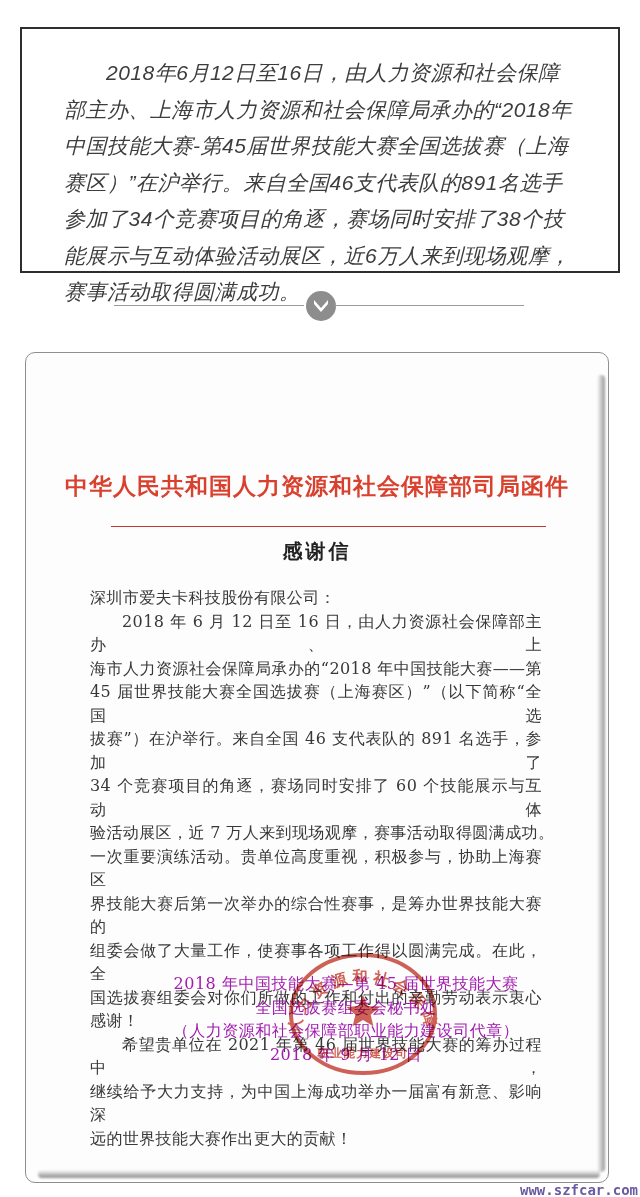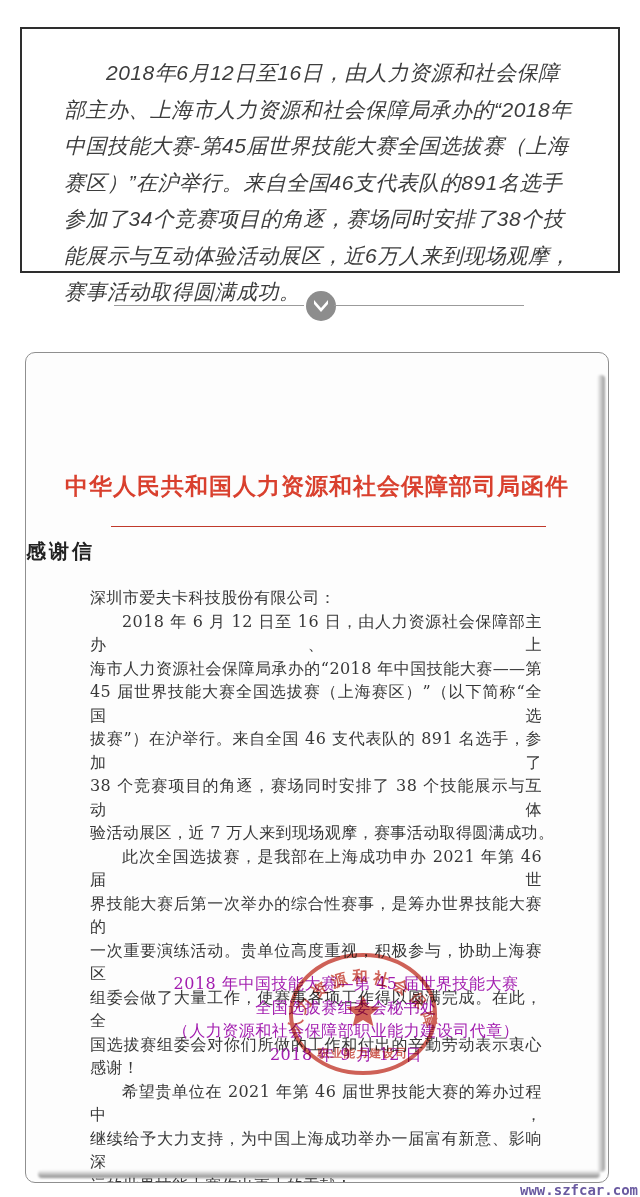--- a/index.html
+++ b/index.html
@@ -28,21 +28,21 @@
   .shadow-right{position:absolute;top:22px;bottom:10px;right:3px;width:8px;
                 background:linear-gradient(to right,rgba(0,0,0,0),rgba(0,0,0,0.40));
                 border-radius:4px;filter:blur(1px);pointer-events:none;}
   .shadow-bottom{position:absolute;left:12px;right:8px;bottom:4px;height:8px;
                  background:linear-gradient(to bottom,rgba(0,0,0,0),rgba(0,0,0,0.45));
                  border-radius:4px;filter:blur(1px);pointer-events:none;}
 
   .letterhead{position:absolute;left:0;top:118px;width:100%;text-align:center;
               color:#d9402e;font-size:23px;font-weight:700;letter-spacing:1px;}
   .red-rule{position:absolute;left:85px;top:173px;width:435px;height:1px;background:#c0392b;}
-  .letter-title{position:absolute;left:0;top:185px;width:100%;
+  .letter-title{position:absolute;left:0;top:185px;width:100%;text-align:center;
                 color:#222;font-size:20px;font-weight:700;letter-spacing:3px;}
 
   .letter-body{position:absolute;left:64px;top:233px;width:452px;font-size:16px;
                line-height:23.5px;letter-spacing:0.4px;color:#383838;}
   .bline{white-space:nowrap;}
   .bline.j{white-space:normal;text-align:justify;text-align-last:justify;}
   .bline.indent{text-indent:2em;}
 
   .signature{position:absolute;left:130px;top:619px;width:380px;text-align:center;
              font-size:16px;line-height:23.5px;letter-spacing:0.5px;color:#a21caf;}
@@ -78,25 +78,24 @@
     <div class="letterhead">中华人民共和国人力资源和社会保障部司局函件</div>
     <div class="red-rule"></div>
     <div class="letter-title">感谢信</div>
 
     <div class="letter-body">
       <div class="bline">深圳市爱夫卡科技股份有限公司：</div>
       <div class="bline j indent">2018 年 6 月 12 日至 16 日，由人力资源社会保障部主办、上</div>
       <div class="bline j">海市人力资源社会保障局承办的“2018 年中国技能大赛——第</div>
       <div class="bline j">45 届世界技能大赛全国选拔赛（上海赛区）”（以下简称“全国选</div>
       <div class="bline j">拔赛”）在沪举行。来自全国 46 支代表队的 891 名选手，参加了</div>
-      <div class="bline j">38 个竞赛项目的角逐，赛场同时安排了 38 个技能展示与互动体</div>
+      <div class="bline j">34 个竞赛项目的角逐，赛场同时安排了 60 个技能展示与互动体</div>
       <div class="bline">验活动展区，近 7 万人来到现场观摩，赛事活动取得圆满成功。</div>
-      <div class="bline j indent">此次全国选拔赛，是我部在上海成功申办 2021 年第 46 届世</div>
+      <div class="bline j">一次重要演练活动。贵单位高度重视，积极参与，协助上海赛区</div>
       <div class="bline j">界技能大赛后第一次举办的综合性赛事，是筹办世界技能大赛的</div>
-      <div class="bline j">一次重要演练活动。贵单位高度重视，积极参与，协助上海赛区</div>
       <div class="bline j">组委会做了大量工作，使赛事各项工作得以圆满完成。在此，全</div>
       <div class="bline j">国选拔赛组委会对你们所做的工作和付出的辛勤劳动表示衷心</div>
       <div class="bline">感谢！</div>
       <div class="bline j indent">希望贵单位在 2021 年第 46 届世界技能大赛的筹办过程中，</div>
       <div class="bline j">继续给予大力支持，为中国上海成功举办一届富有新意、影响深</div>
       <div class="bline">远的世界技能大赛作出更大的贡献！</div>
     </div>
 
     <div class="signature">
       <div>2018 年中国技能大赛—第 45 届世界技能大赛</div>

